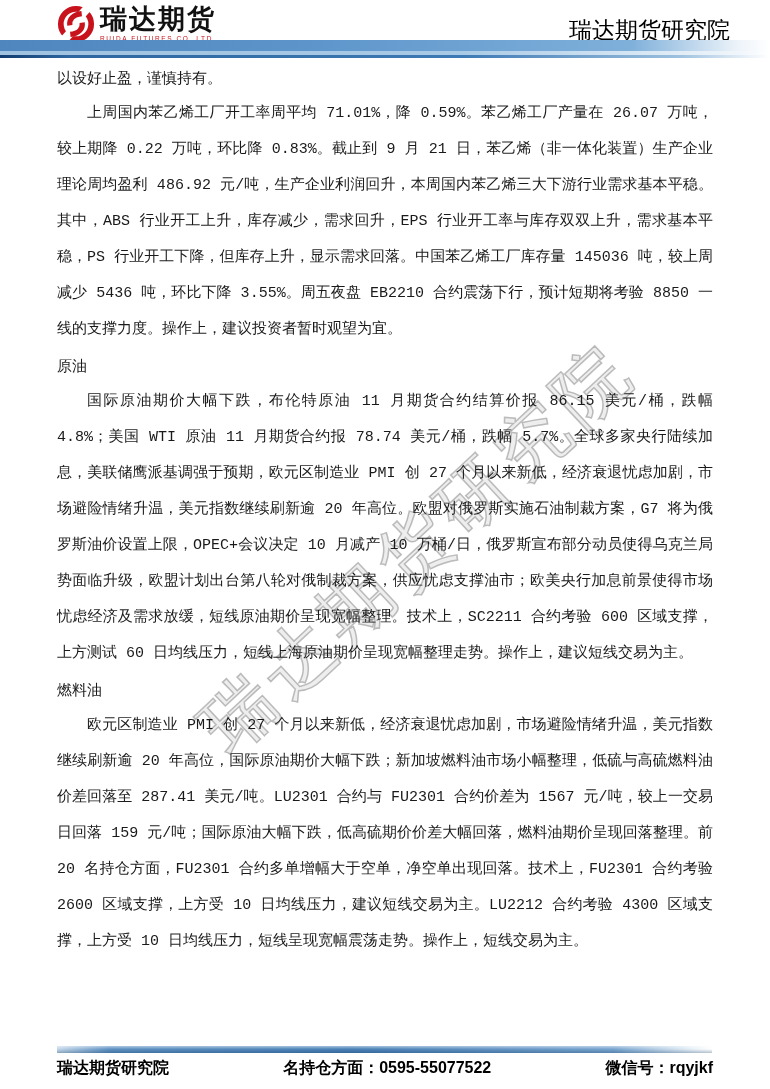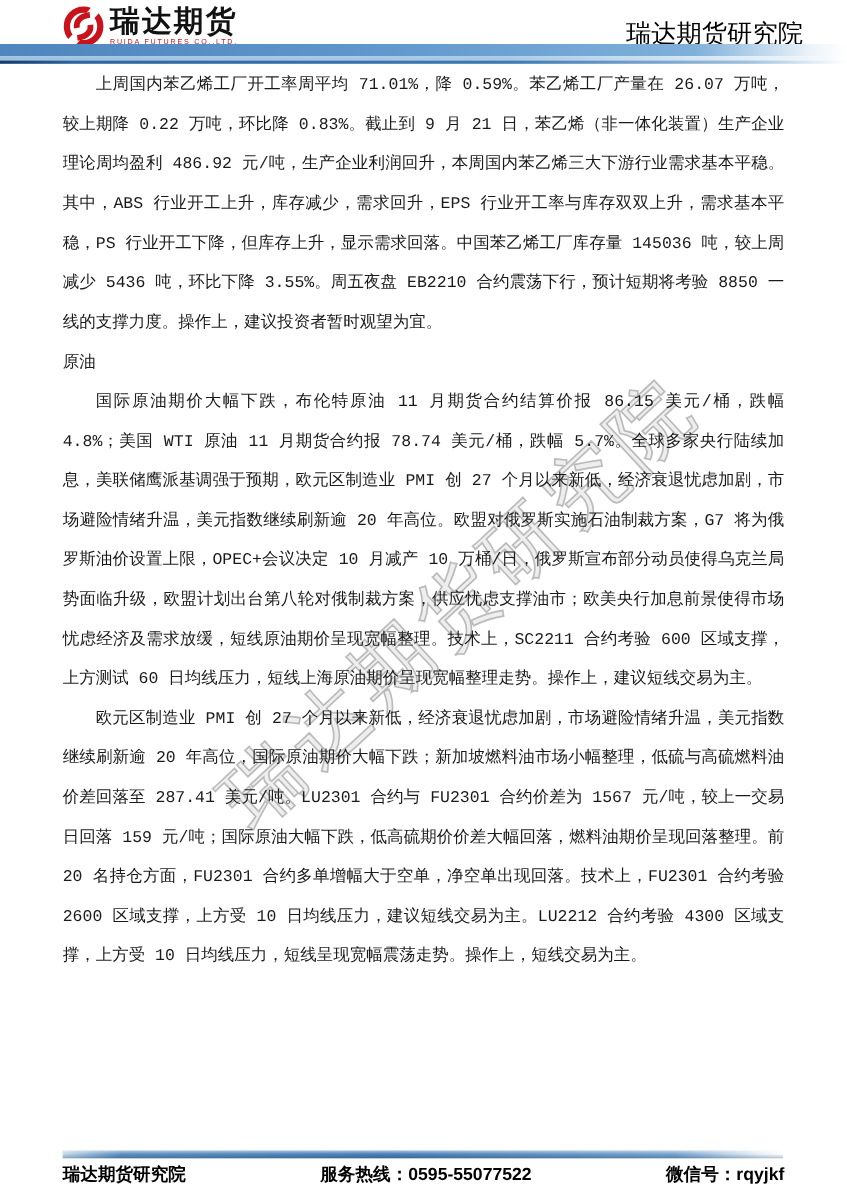--- a/index.html
+++ b/index.html
@@ -72,29 +72,31 @@
 
   <div class="header-bar">
     <div class="hb1"></div>
     <div class="hb2"></div>
     <div class="hb3"></div>
   </div>
 
   <div class="watermark">瑞达期货研究院</div>
 
   <div class="content">
+    <p class="intro">以设好止盈，谨慎持有。</p>
 
     <p class="para">上周国内苯乙烯工厂开工率周平均 71.01%，降 0.59%。苯乙烯工厂产量在 26.07 万吨，较上期降 0.22 万吨，环比降 0.83%。截止到 9 月 21 日，苯乙烯（非一体化装置）生产企业理论周均盈利 486.92 元/吨，生产企业利润回升，本周国内苯乙烯三大下游行业需求基本平稳。其中，ABS 行业开工上升，库存减少，需求回升，EPS 行业开工率与库存双双上升，需求基本平稳，PS 行业开工下降，但库存上升，显示需求回落。中国苯乙烯工厂库存量 145036 吨，较上周减少 5436 吨，环比下降 3.55%。周五夜盘 EB2210 合约震荡下行，预计短期将考验 8850 一线的支撑力度。操作上，建议投资者暂时观望为宜。</p>
 
     <p class="sec-title mt-b">原油</p>
     <p class="para">国际原油期价大幅下跌，布伦特原油 11 月期货合约结算价报 86.15 美元/桶，跌幅 4.8%；美国 WTI 原油 11 月期货合约报 78.74 美元/桶，跌幅 5.7%。全球多家央行陆续加息，美联储鹰派基调强于预期，欧元区制造业 PMI 创 27 个月以来新低，经济衰退忧虑加剧，市场避险情绪升温，美元指数继续刷新逾 20 年高位。欧盟对俄罗斯实施石油制裁方案，G7 将为俄罗斯油价设置上限，OPEC+会议决定 10 月减产 10 万桶/日，俄罗斯宣布部分动员使得乌克兰局势面临升级，欧盟计划出台第八轮对俄制裁方案，供应忧虑支撑油市；欧美央行加息前景使得市场忧虑经济及需求放缓，短线原油期价呈现宽幅整理。技术上，SC2211 合约考验 600 区域支撑，上方测试 60 日均线压力，短线上海原油期价呈现宽幅整理走势。操作上，建议短线交易为主。</p>
 
+    <p class="sec-title mt-c">燃料油</p>
     <p class="para">欧元区制造业 PMI 创 27 个月以来新低，经济衰退忧虑加剧，市场避险情绪升温，美元指数继续刷新逾 20 年高位，国际原油期价大幅下跌；新加坡燃料油市场小幅整理，低硫与高硫燃料油价差回落至 287.41 美元/吨。LU2301 合约与 FU2301 合约价差为 1567 元/吨，较上一交易日回落 159 元/吨；国际原油大幅下跌，低高硫期价价差大幅回落，燃料油期价呈现回落整理。前 20 名持仓方面，FU2301 合约多单增幅大于空单，净空单出现回落。技术上，FU2301 合约考验 2600 区域支撑，上方受 10 日均线压力，建议短线交易为主。LU2212 合约考验 4300 区域支撑，上方受 10 日均线压力，短线呈现宽幅震荡走势。操作上，短线交易为主。</p>
   </div>
 
   <div class="footer-bar"></div>
   <div class="footer-text">
     <span>瑞达期货研究院</span>
-    <span><span>服务热线：</span><span>0595-55077522</span></span>
+    <span><span>名持仓方面：</span><span>0595-55077522</span></span>
     <span><span>微信号：</span><span>rqyjkf</span></span>
   </div>
 
 </div>
 
 </body></html>

